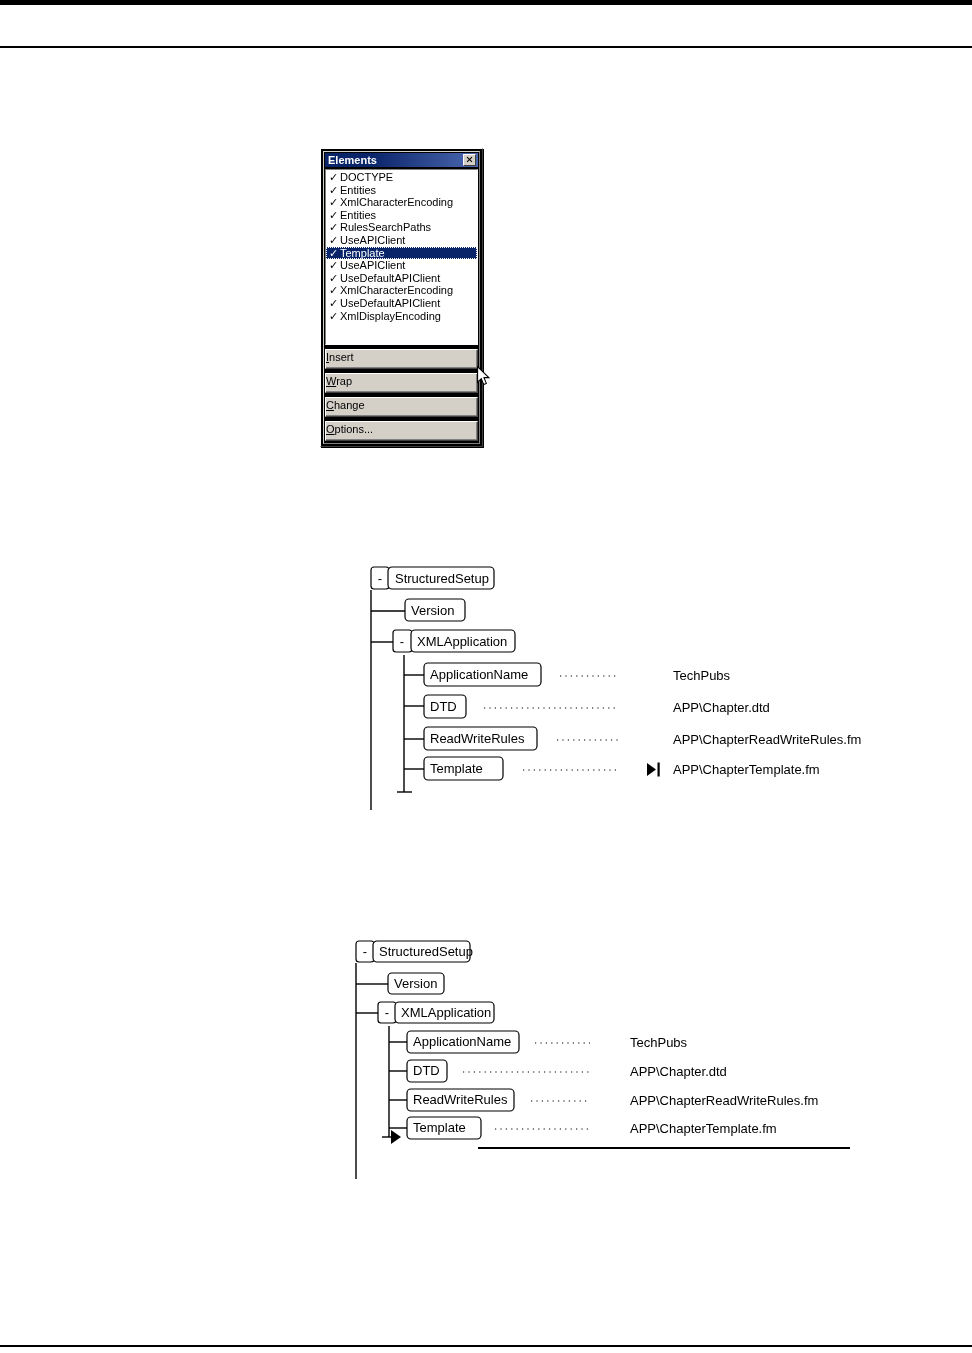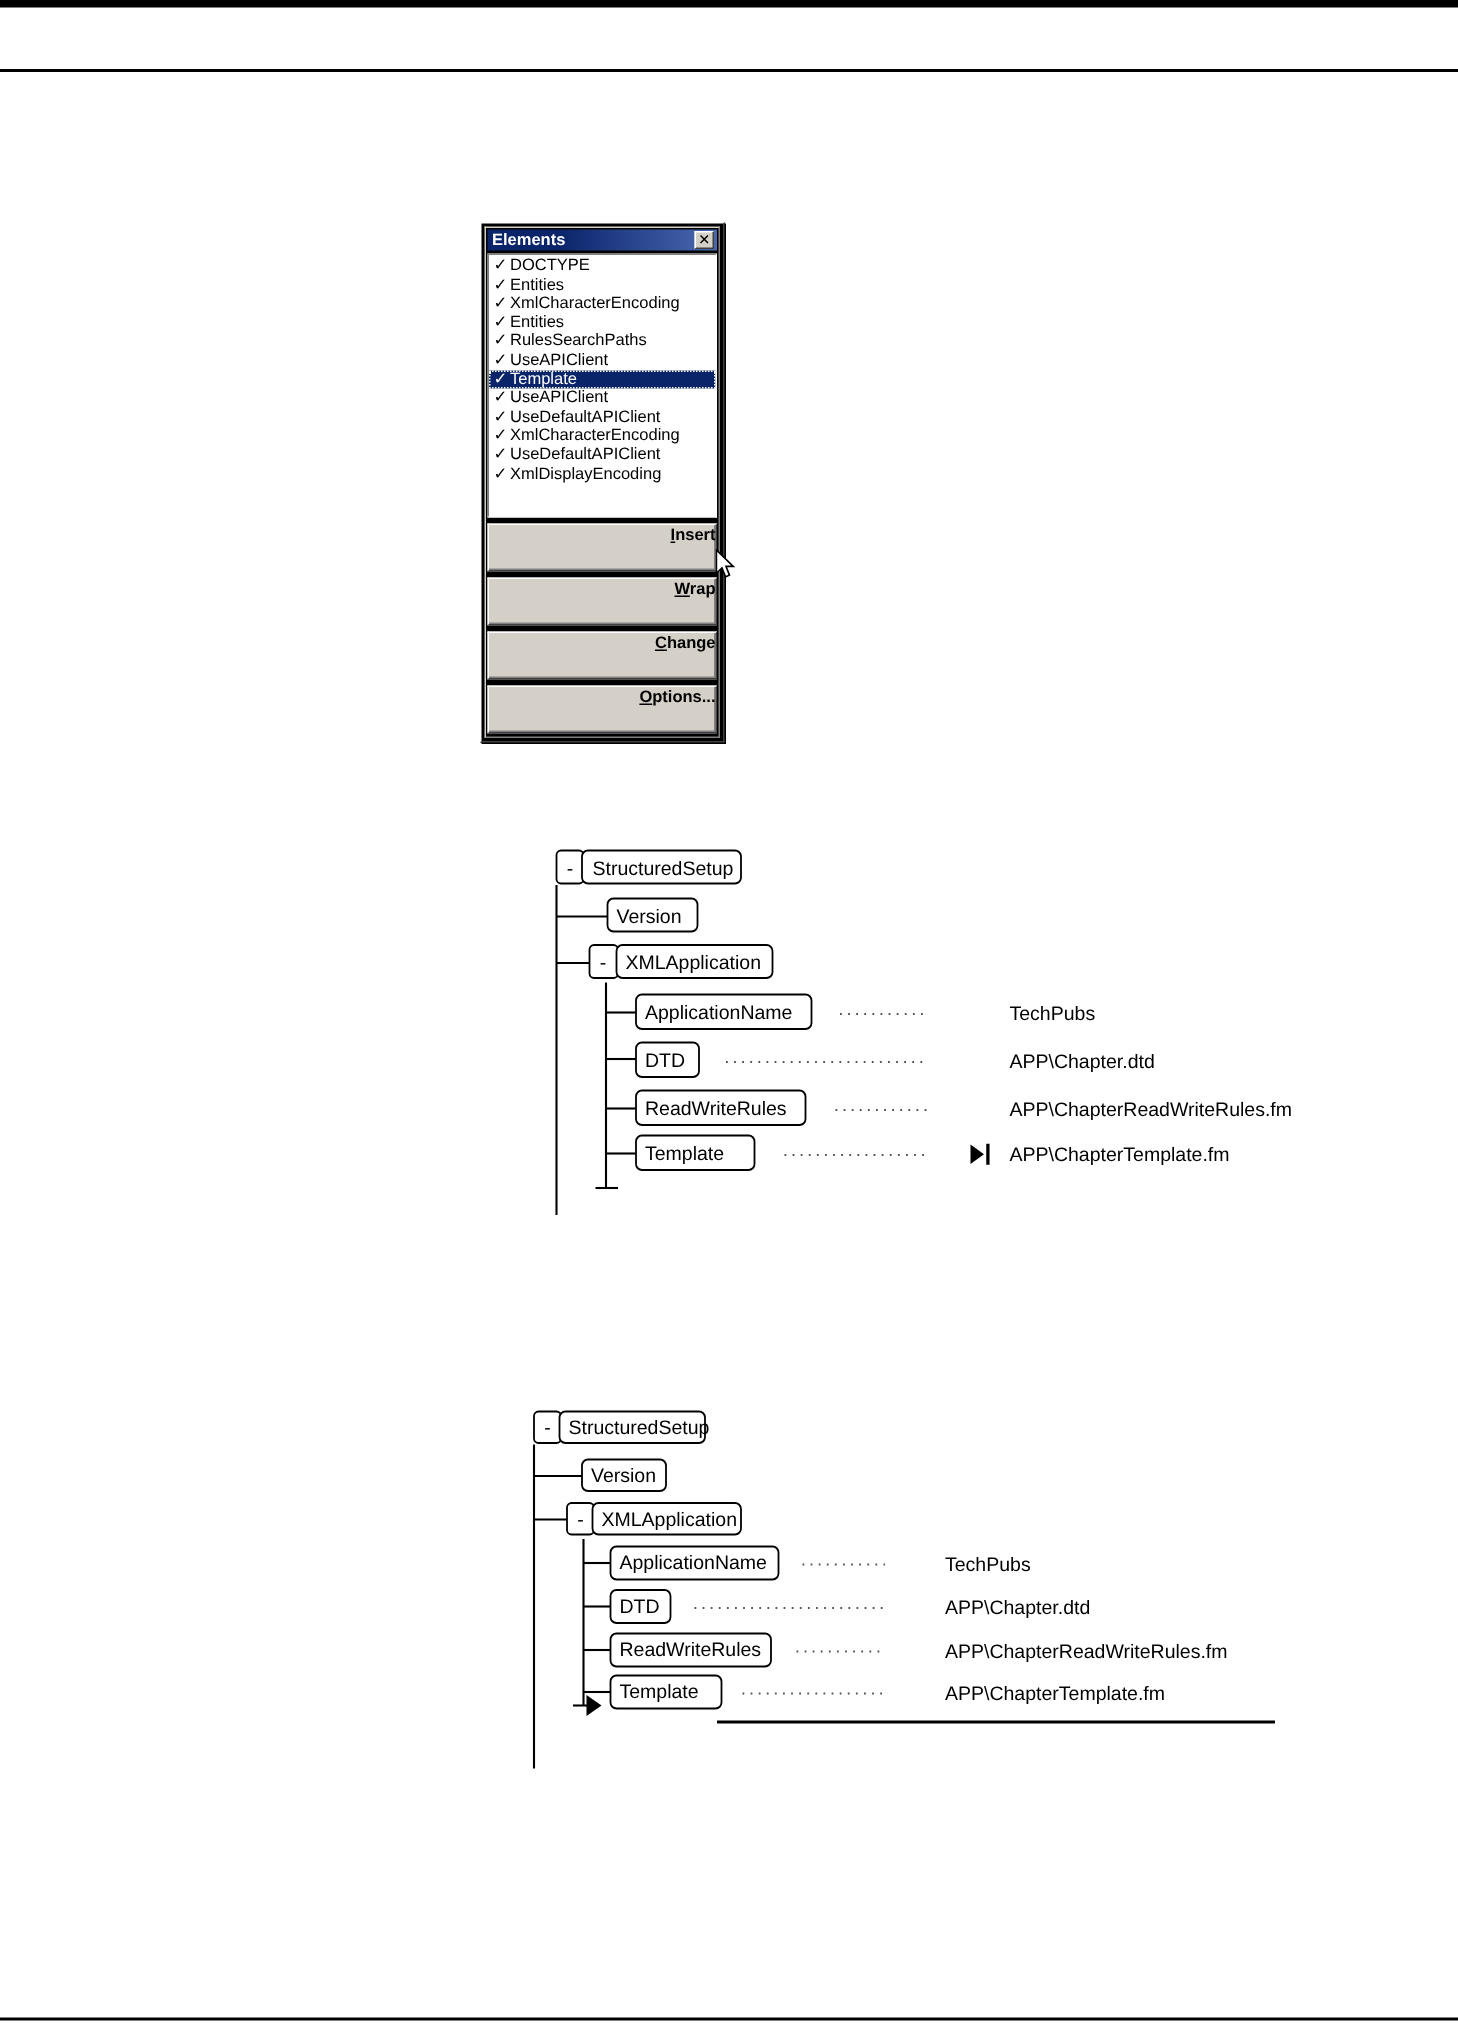--- a/index.html
+++ b/index.html
@@ -140,37 +140,36 @@
   }
   .element-row.selected .chk { color: #ffffff; }
 
   .dlg-buttons {
     margin-top: 3px;
     padding: 1px 0 0 0;
   }
   .dlg-button {
     display: block;
     width: 100%;
-    height: 32px;
+    height: 20px;
     margin-bottom: 4px;
     background: #d4d0c8;
     border-top: 1px solid #ffffff;
     border-left: 1px solid #ffffff;
     border-right: 1px solid #404040;
     border-bottom: 1px solid #404040;
     box-shadow: inset -1px -1px 0 0 #808080;
     font-size: 11px;
     font-family: "Liberation Sans", sans-serif;
     color: #000000;
-    text-align: right;
+    text-align: left;
     line-height: 14px;
     box-sizing: border-box;
     cursor: default;
     position: relative;
-    font-weight: bold;
   }
   .dlg-button:last-child { margin-bottom: 1px; }
   .dlg-button u { text-decoration: underline; }
 
   
   .mouse-cursor {
     position: absolute;
     left: 477px;
     top: 366px;
     width: 13px;

